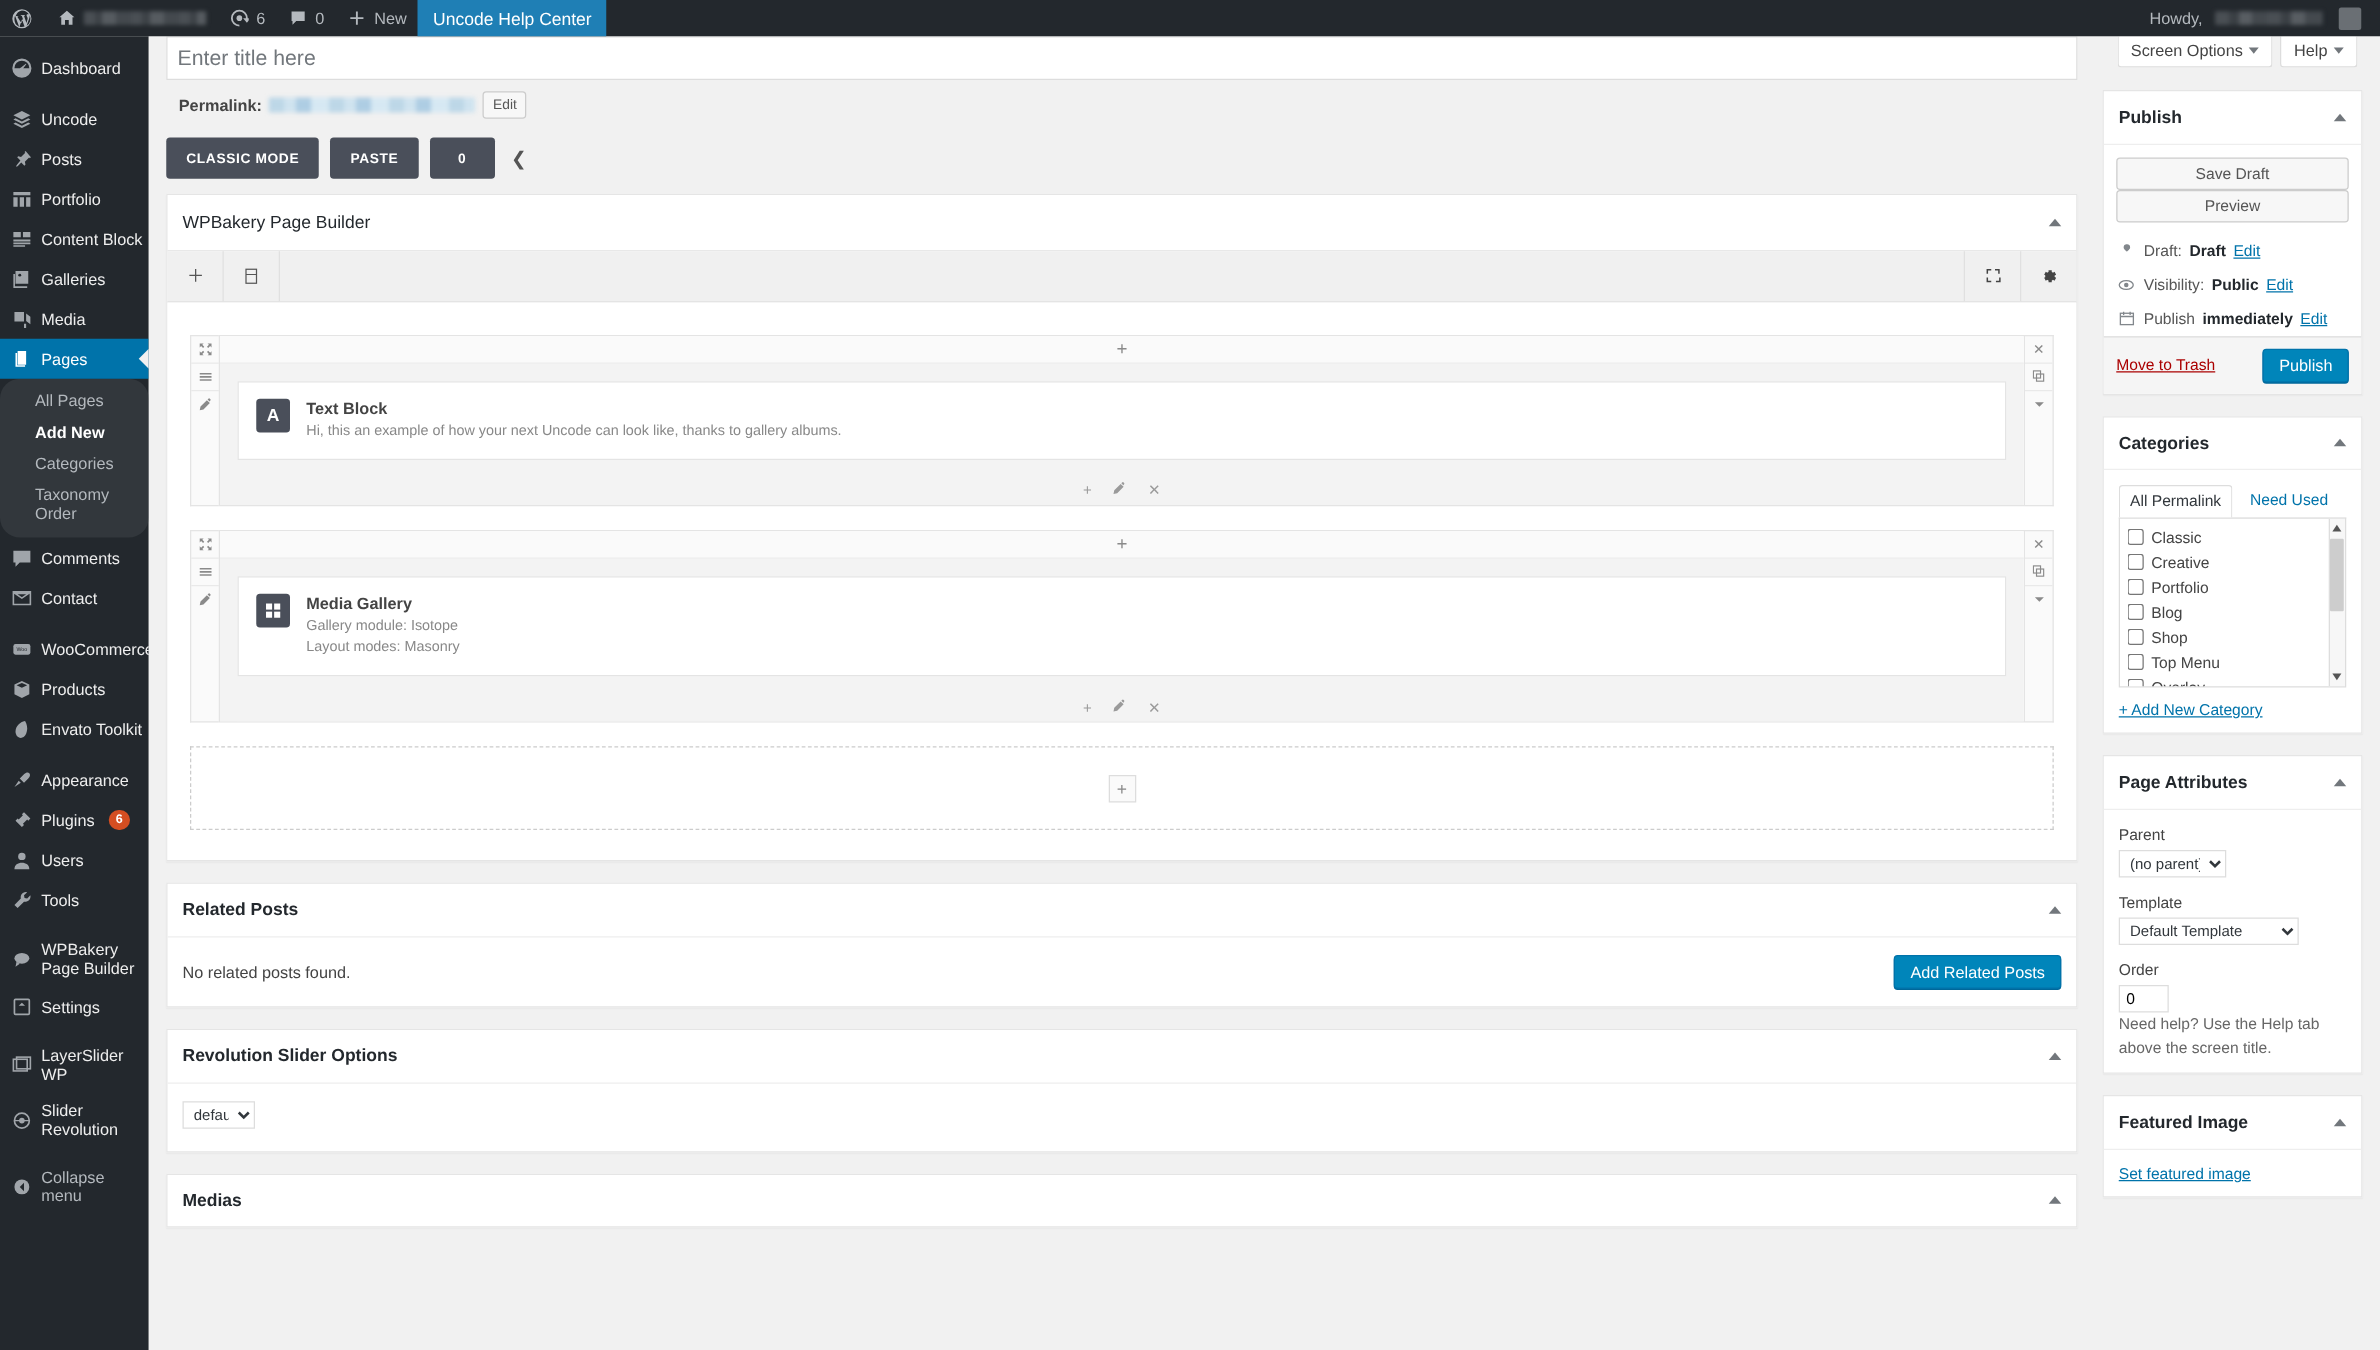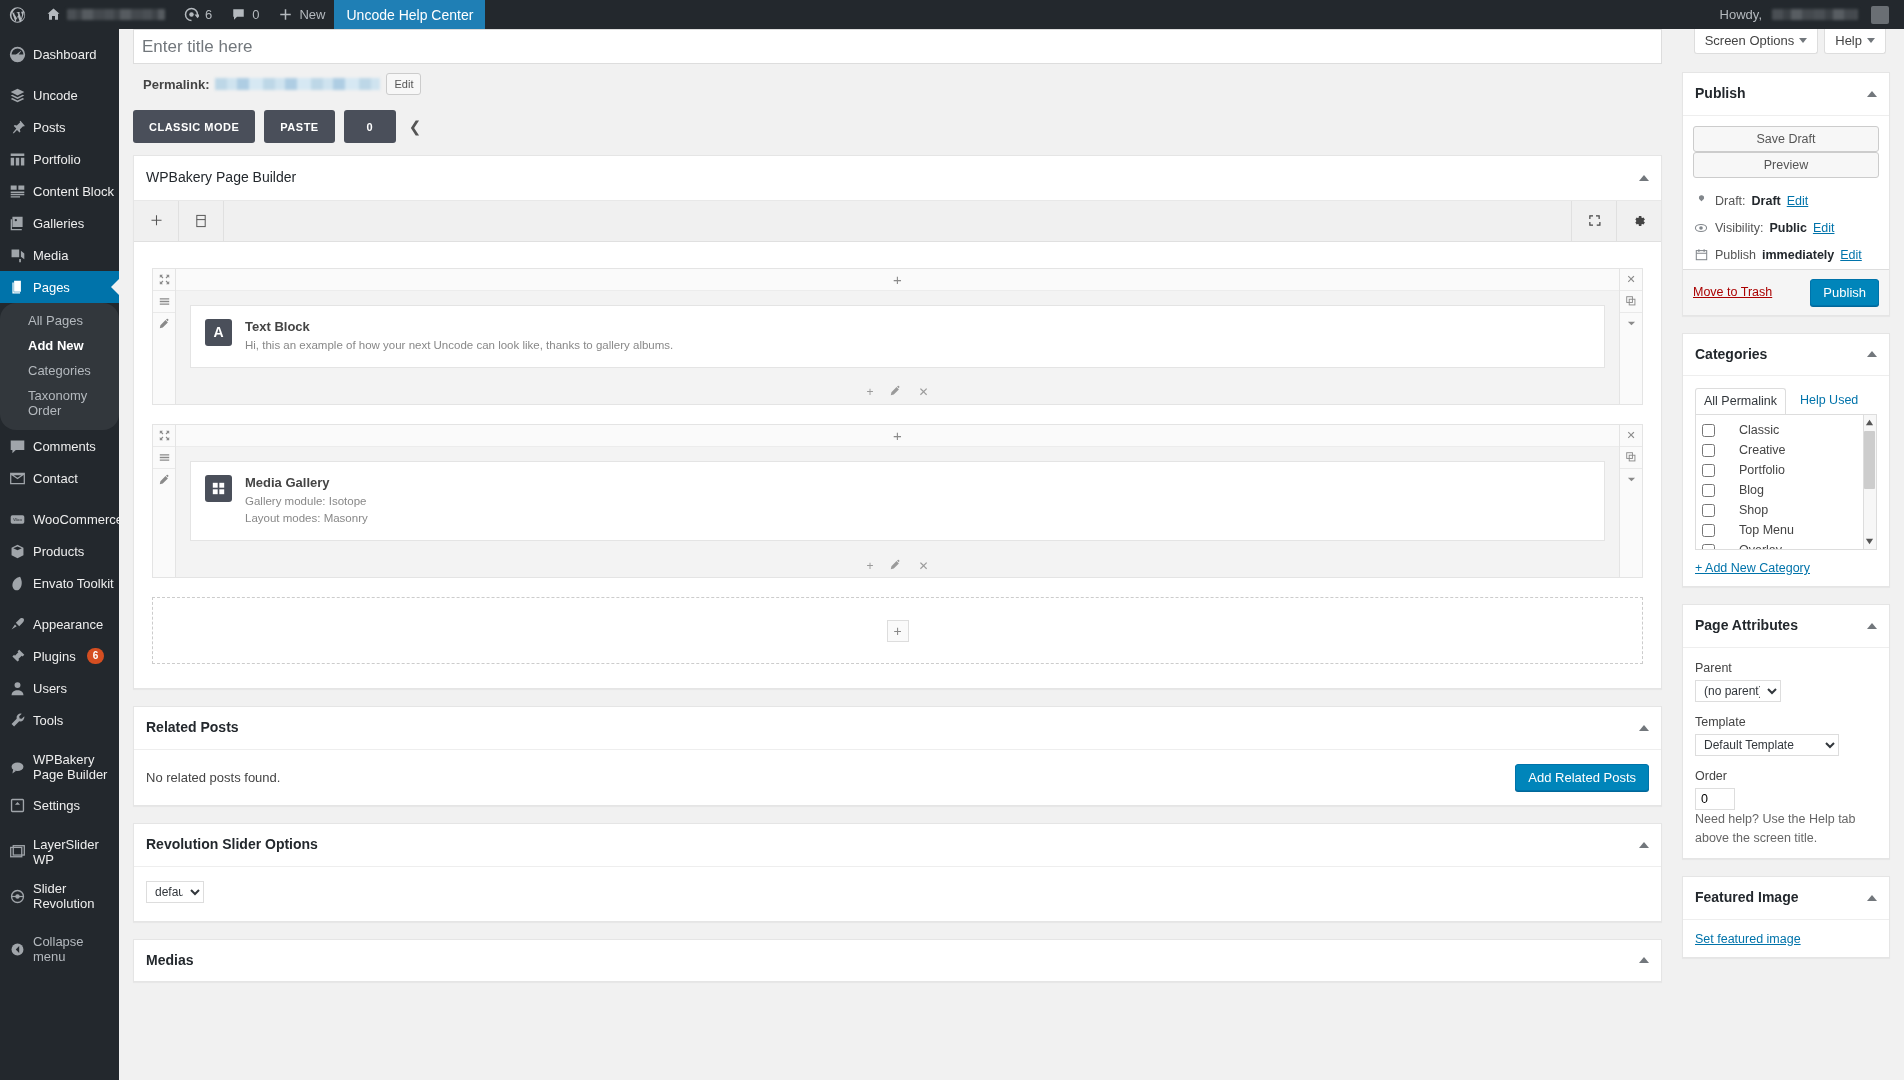--- a/index.html
+++ b/index.html
@@ -219,21 +219,21 @@
 
   
   .cat-tabs { display:flex; gap:12px; border-bottom:1px solid #ddd; padding: 0 0 0 0; margin-bottom: 0;}
   .cat-tab { font-size:12.5px; padding: 6px 2px; color:#0073aa; cursor:pointer; border-bottom: 1px solid transparent; }
   .cat-tab.active { color:#32373c; border-bottom: 1px solid #fff; position:relative; top:1px;
                     background:#fff; border:1px solid #ddd; border-bottom-color:#fff; padding:5px 8px; border-radius:3px 3px 0 0;}
   .cat-list {
     border:1px solid #ddd; background:#fff; height: 136px; overflow:hidden;
     padding: 5px 0 5px 6px; position:relative; margin-top: -1px;
   }
-  .cat-item { display:flex; align-items:flex-end; gap:24px; padding: 3px 0; font-size:12.5px; color:#444;}
+  .cat-item { display:flex; align-items:flex-start; gap:6px; padding: 3px 0; font-size:12.5px; color:#444;}
   .cat-item input { width:13px;height:13px;margin:0; }
   .cat-scroll { position:absolute; right:0; top:0; width:13px; height:100%; background:#f7f7f7; border-left:1px solid #ddd;}
   .cat-thumb { position:absolute; right:1px; top:16px; width:11px; height:58px; background:#cdcdcd; border-radius:1px;}
   .cat-arrow { position:absolute; right:2px; width:9px; height:9px; }
   .addcat { display:block; margin-top: 11px; font-size:12.5px; color:#0073aa; text-decoration:underline; cursor:pointer;}
 
   
   .pa-label { font-size:12.5px; color:#444; margin: 2px 0 5px 0; }
   .pa-select { width: 86px; }
   .pa-select.wide { width: 144px; }
@@ -602,21 +602,21 @@
       </div>
 
       <div class="postbox">
         <h2 class="hndle">
           <span>Categories</span>
           <span class="toggle-ind"></span>
         </h2>
         <div class="inside">
           <div class="cat-tabs">
             <div class="cat-tab active">All Permalink</div>
-            <div class="cat-tab">Help Used</div>
+            <div class="cat-tab">Need Used</div>
           </div>
           <div class="cat-list">
             <div class="cat-item">
               <input type="checkbox" style="">
               <span>Classic</span>
             </div>
             <div class="cat-item">
               <input type="checkbox" style="">
               <span>Creative</span>
             </div>

